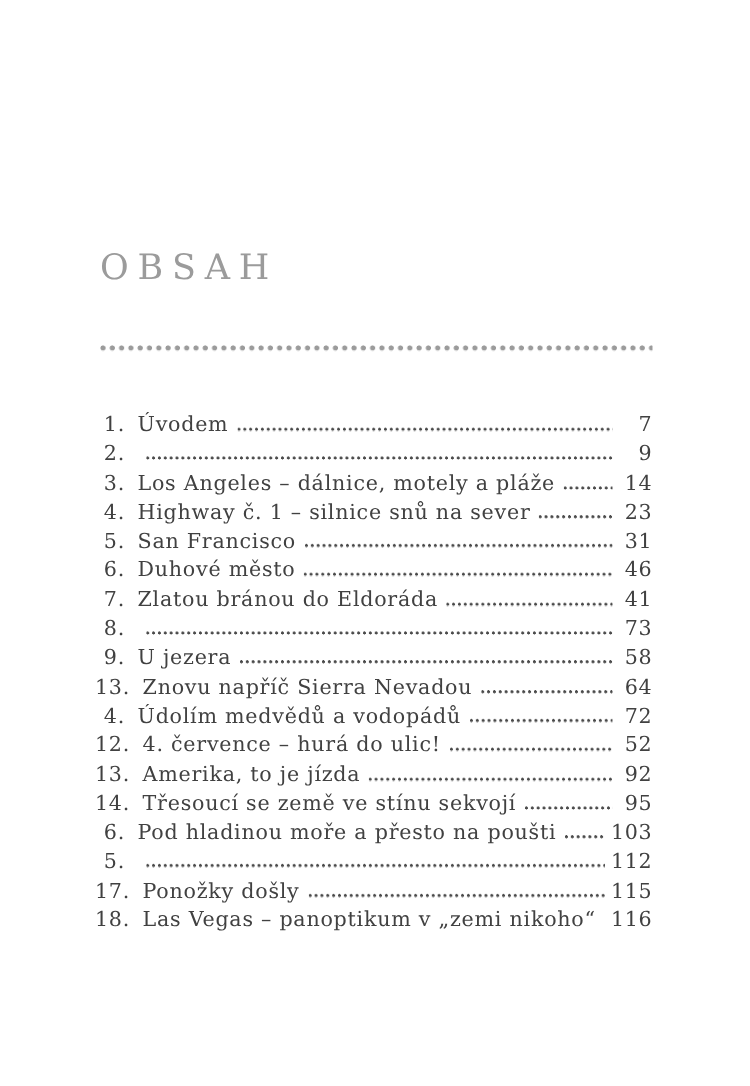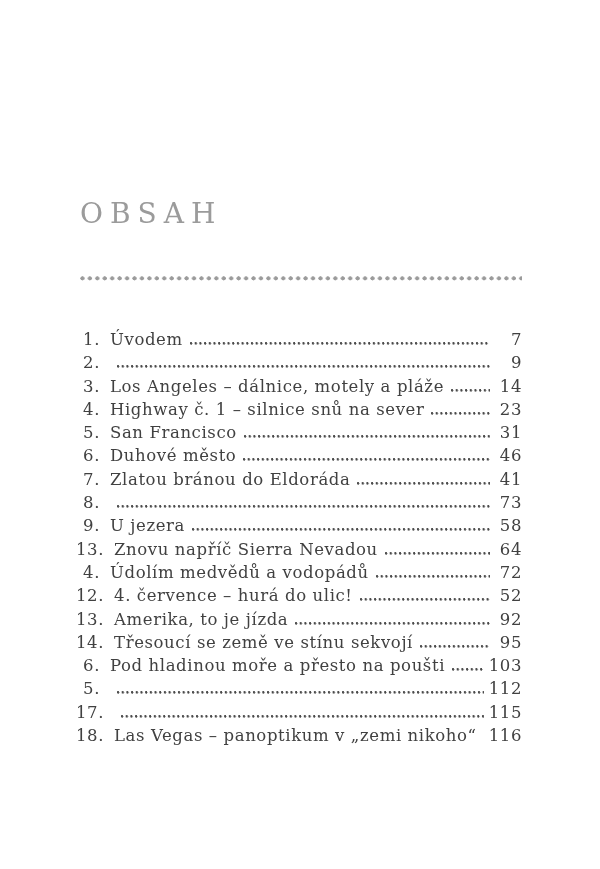--- a/index.html
+++ b/index.html
@@ -182,20 +182,21 @@
   </div>
 
   <div class="row">
     <span class="num">5.</span>
     <span class="leader"></span>
     <span class="pagenum">112</span>
   </div>
 
   <div class="row">
     <span class="num">17.</span>
+    <span class="entry-title">Ponožky došly</span>
     <span class="leader"></span>
     <span class="pagenum">115</span>
   </div>
 
   <div class="row">
     <span class="num">18.</span>
     <span class="entry-title">Las Vegas – panoptikum v „zemi nikoho“</span>
     <span class="leader"></span>
     <span class="pagenum">116</span>
   </div>

